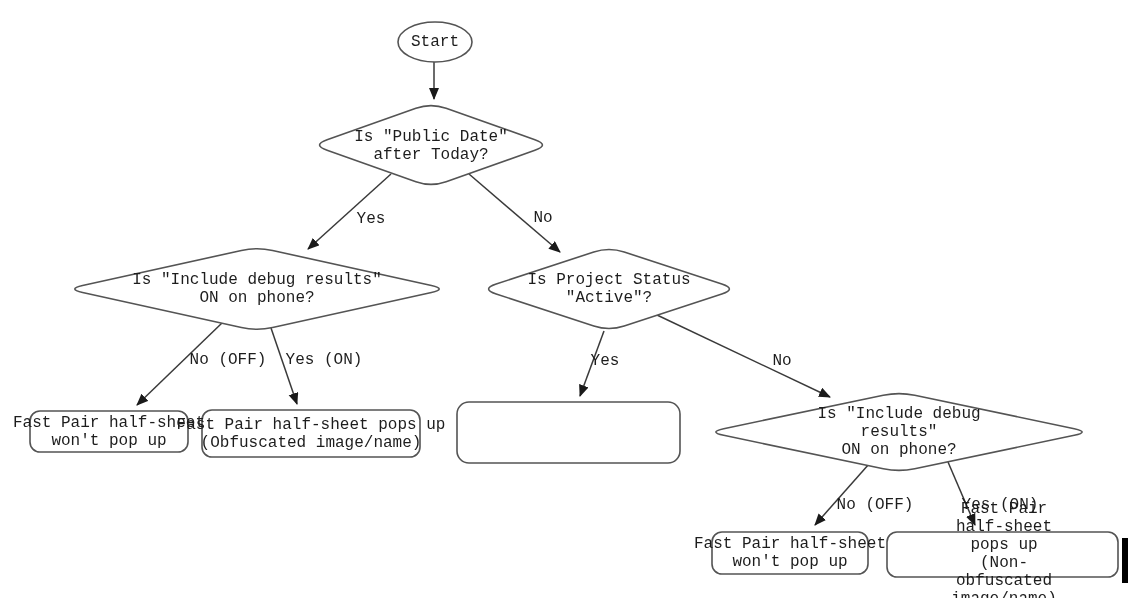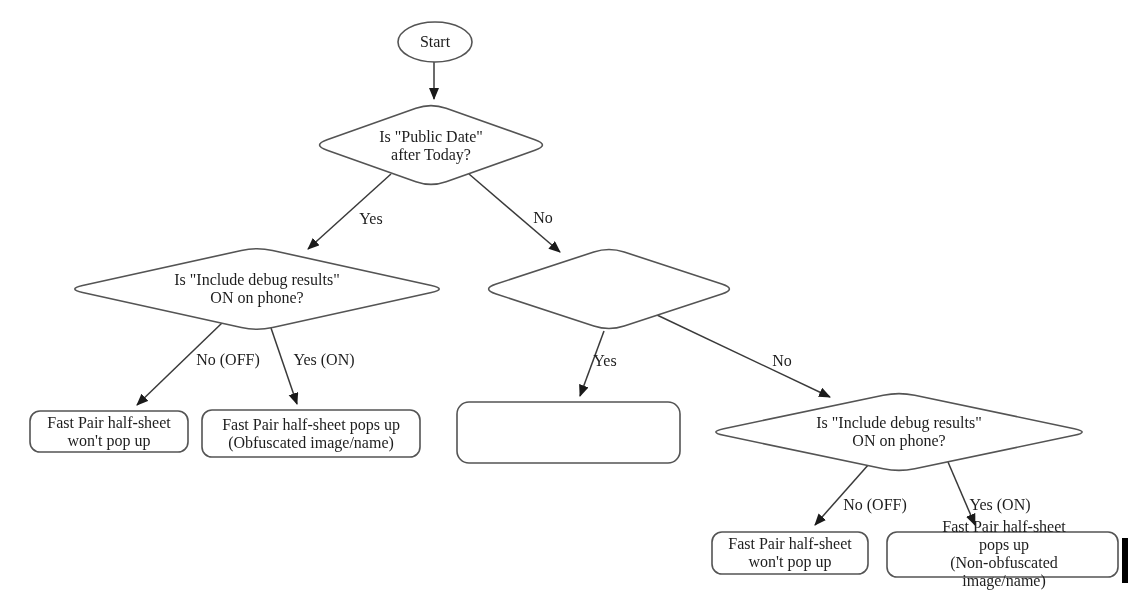--- a/index.html
+++ b/index.html
@@ -1,21 +1,21 @@
 <!DOCTYPE html>
 <html><head>
 <meta charset="utf-8">
 <style>
   html, body { margin: 0; padding: 0; background: #ffffff; }
   .canvas {
     position: relative;
     width: 1133px;
     height: 598px;
     background: #ffffff;
-    font-family: Liberation Serif, serif;
+    font-family: Liberation Mono, monospace;
     overflow: hidden;
   }
   .canvas svg { position: absolute; left: 0; top: 0; }
   .shape { fill: #ffffff; stroke: #545454; stroke-width: 1.6px; }
   .edge  { stroke: #3a3a3a; stroke-width: 1.5px; fill: none; }
   .arrowhead { fill: #1a1a1a; }
   .cursor-bar { fill: #000000; stroke: none; }
   .label {
     position: absolute;
     transform: translate(-50%, -50%);
@@ -64,20 +64,22 @@
     <rect class="shape" x="887" y="532" width="231" height="45" rx="10" ry="10"></rect>
 
     <rect class="cursor-bar" x="1122" y="538" width="6" height="45"></rect>
   </svg>
 
   <div class="label" style="left:435px; top:42px">Start</div>
   <div class="label" style="left:431px; top:146px">Is "Public Date"
 after Today?</div>
   <div class="label" style="left:257px; top:289px">Is "Include debug results"
 ON on phone?</div>
+  <div class="label" style="left:609px; top:289px">Is Project Status
+"Active"?</div>
   <div class="label" style="left:899px; top:432px">Is "Include debug results"
 ON on phone?</div>
   <div class="label" style="left:109px; top:432px">Fast Pair half-sheet
 won't pop up</div>
   <div class="label" style="left:311px; top:434px">Fast Pair half-sheet pops up
 (Obfuscated image/name)</div>
   <div class="label" style="left:790px; top:553px">Fast Pair half-sheet
 won't pop up</div>
   <div class="label" style="left:1004px; top:554px">Fast Pair half-sheet pops up
 (Non-obfuscated image/name)</div>

